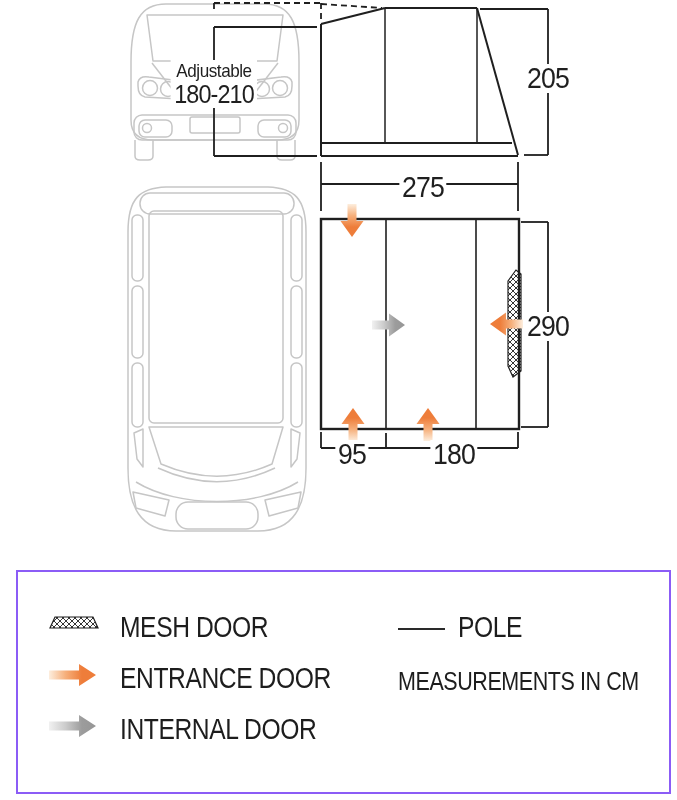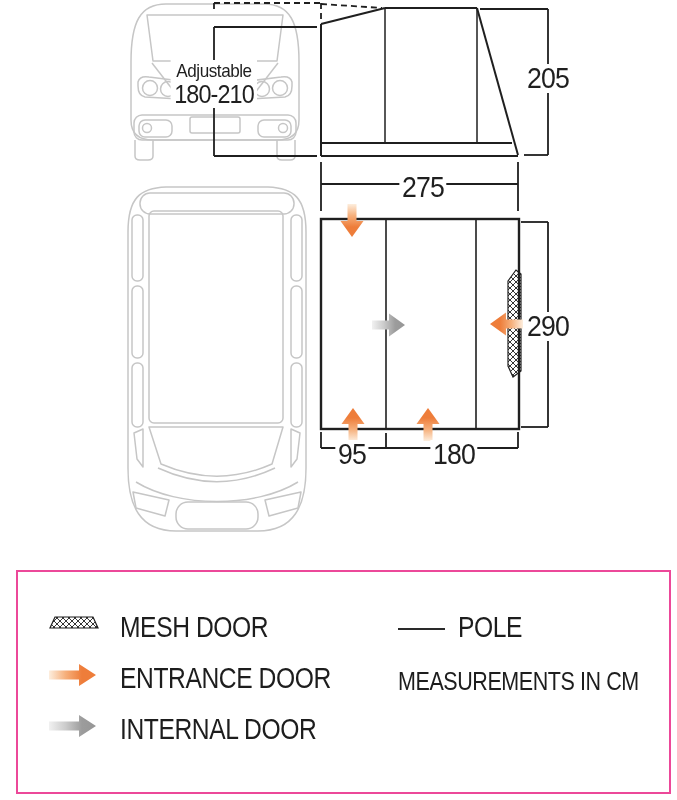--- a/index.html
+++ b/index.html
@@ -15,21 +15,21 @@
   }
   .adj-block{
     position:absolute;left:214px;top:60px;background:#fff;padding:1px 4px;
     text-align:center;white-space:nowrap;color:#1f1f1f;
     transform:translateX(-50%) scaleX(0.9);
   }
   .adj-line1{font-size:19px;line-height:1.05;letter-spacing:-0.5px;}
   .adj-line2{font-size:26px;line-height:1.0;letter-spacing:-1px;}
   .legend{
     position:absolute;left:16px;top:570px;width:651px;height:220px;
-    border:2px solid #ec4899;background:#fff;
+    border:2px solid #8b5cf6;background:#fff;
   }
   .legend .item-label{
     position:absolute;font-size:29px;line-height:1.1;letter-spacing:-0.5px;
     color:#1d1d1d;white-space:nowrap;transform:scaleX(0.85);transform-origin:0 50%;
   }
   .legend .note-label{
     position:absolute;font-size:25px;line-height:1.1;letter-spacing:-0.5px;
     color:#1d1d1d;white-space:nowrap;transform:scaleX(0.86);transform-origin:0 50%;
   }
   .legend .swatch{position:absolute;}

